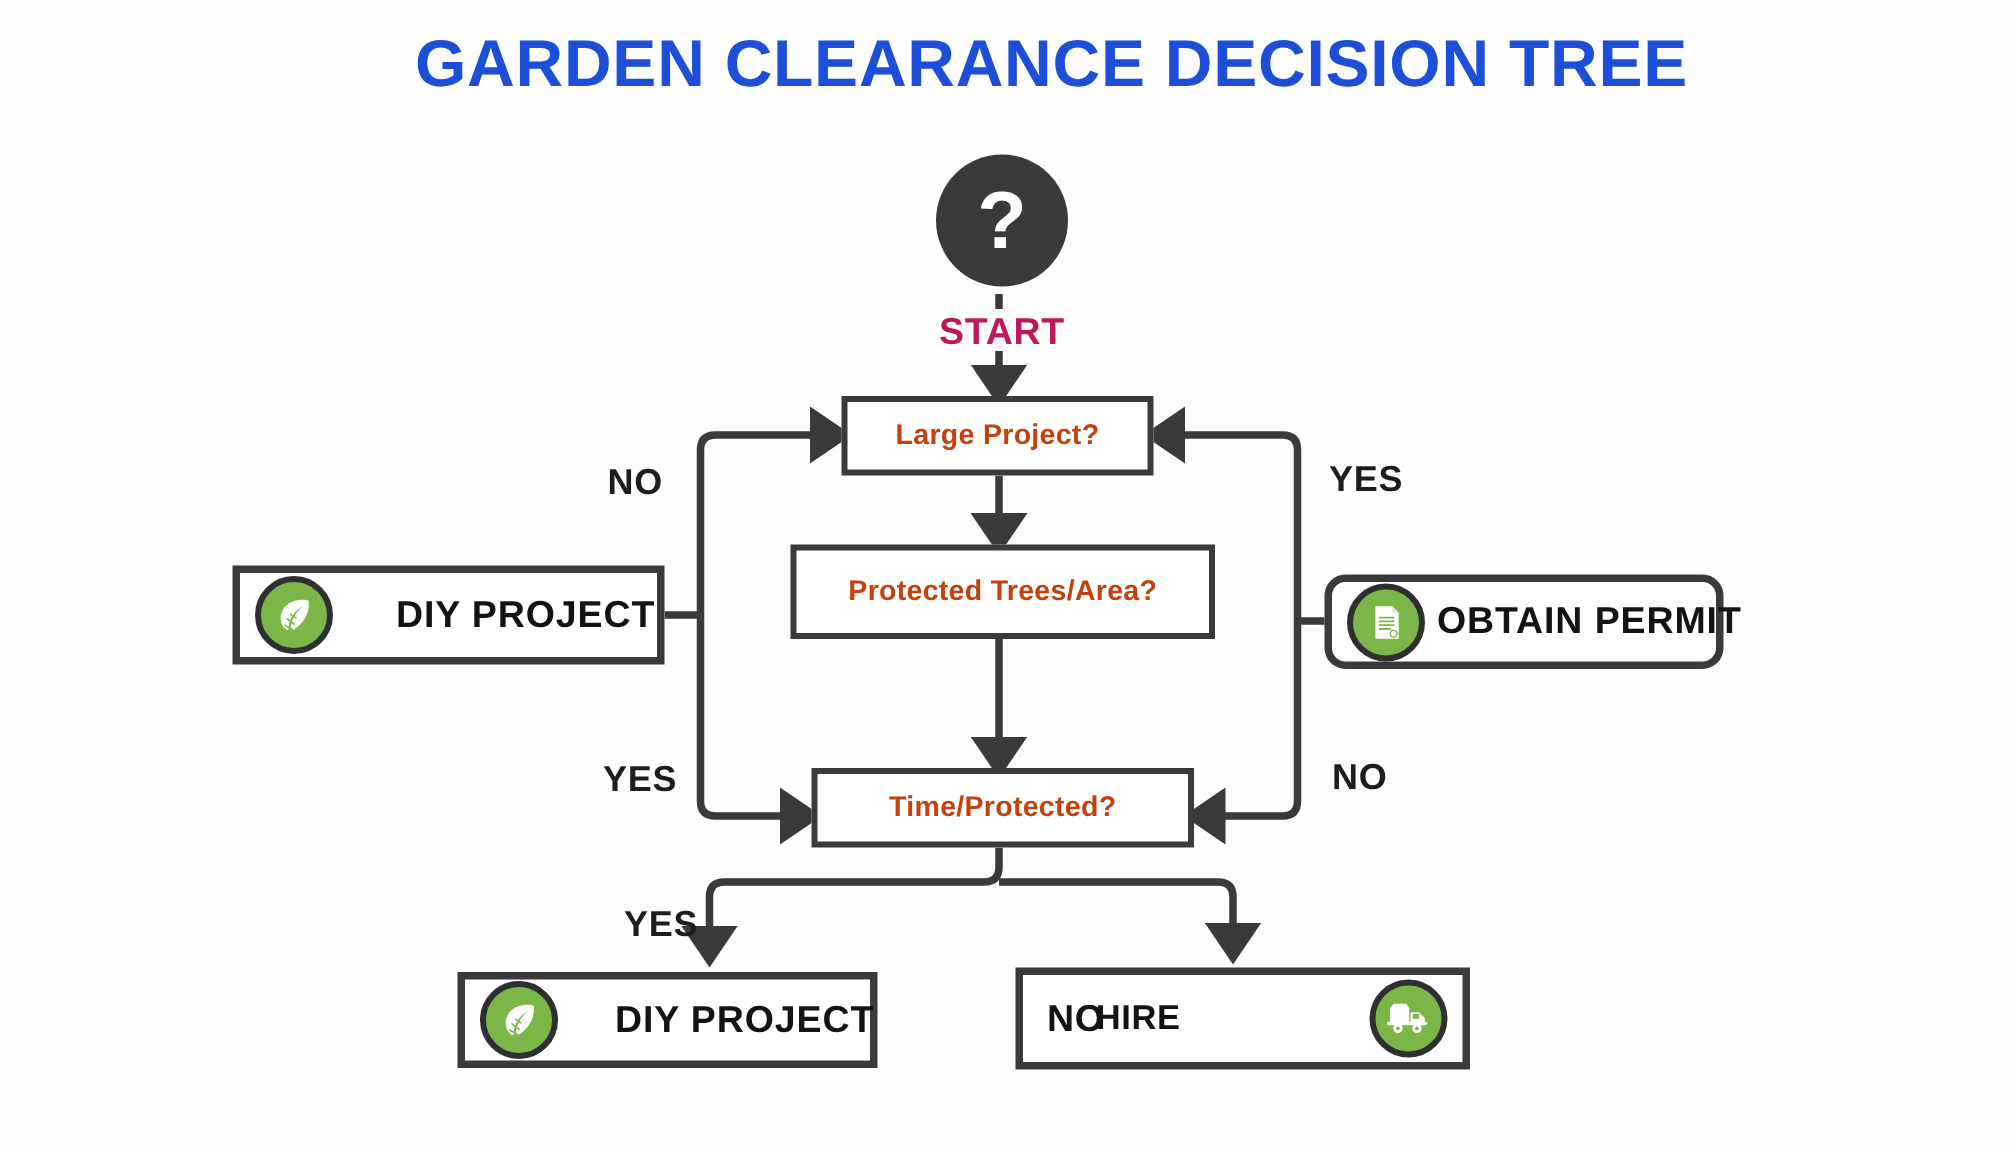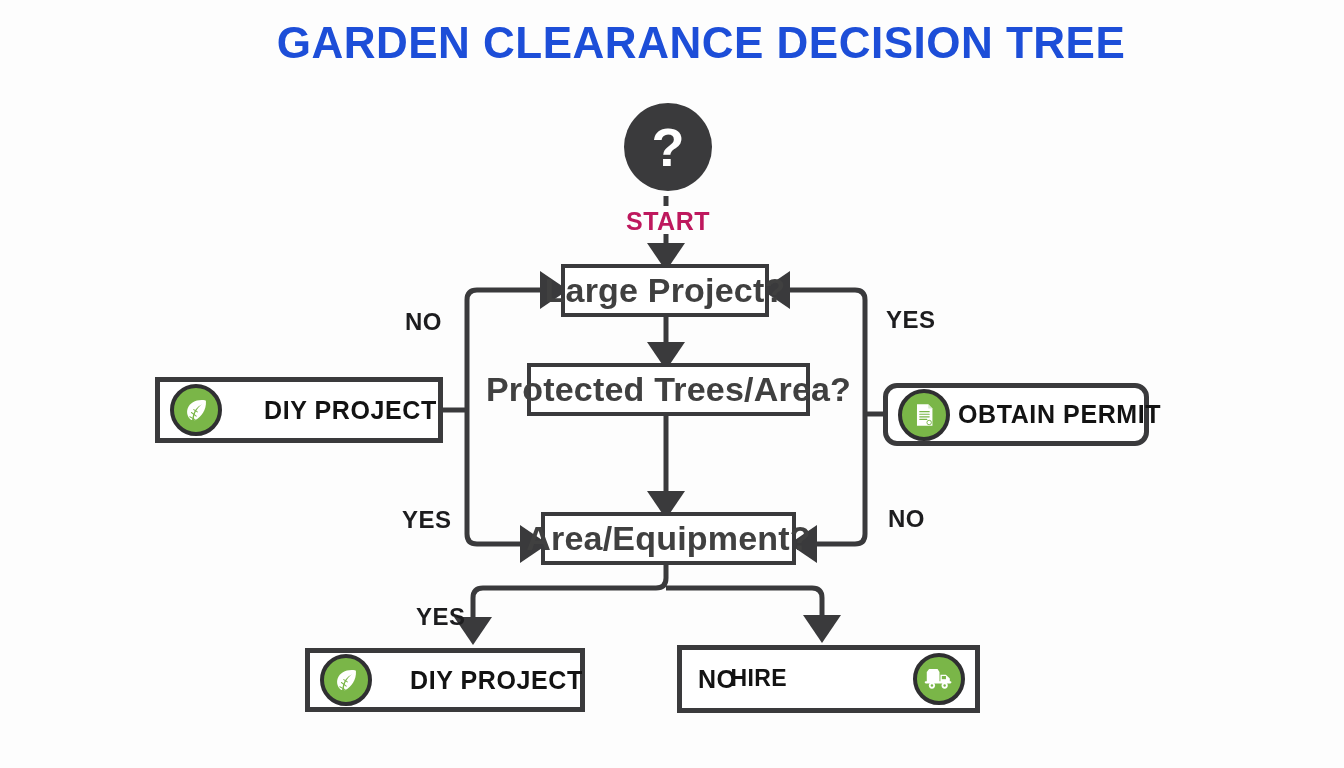--- a/index.html
+++ b/index.html
@@ -50,23 +50,23 @@
     background: #ffffff;
     border: 4px solid #3a3a3c;
     display: flex;
     align-items: center;
     justify-content: center;
   }
   .decision {
     border-width: 4px;
   }
   .decision .node-label {
-    font-size: 34px;
-    font-weight: bold;
-    color: #404040;
+    font-size: 19px;
+    font-weight: bold;
+    color: #c2410c;
     white-space: nowrap;
     letter-spacing: 0.2px;
   }
 
   .outcome {
     border-width: 5px;
     padding: 0 10px;
   }
   .outcome .node-label {
     font-size: 25px;
@@ -125,21 +125,21 @@
     position: absolute;
     font-size: 24px;
     font-weight: bold;
     color: #1d1d1f;
     letter-spacing: 0.5px;
     white-space: nowrap;
   }
 
   
   #node-large-project   { left: 561px; top: 264px; width: 208px; height: 53px; }
-  #node-protected-trees { left: 527px; top: 363px; width: 283px; height: 53px; }
+  #node-protected-trees { left: 527px; top: 363px; width: 283px; height: 63px; }
   #node-time-equipment  { left: 541px; top: 512px; width: 255px; height: 53px; }
 
   #node-diy-left        { left: 155px; top: 377px; width: 288px; height: 66px; justify-content: flex-start; }
   #node-diy-left .node-label { margin-left: 42px; }
 
   #node-obtain-permit   { left: 883px; top: 383px; width: 266px; height: 63px; justify-content: flex-start; border-radius: 14px; }
   #node-obtain-permit .node-label { margin-left: 8px; }
 
   #node-diy-bottom      { left: 305px; top: 648px; width: 280px; height: 64px; justify-content: flex-start; }
   #node-diy-bottom .node-label { margin-left: 38px; }
@@ -218,21 +218,21 @@
 
   <div class="node decision" id="node-large-project">
     <span class="node-label">Large Project?</span>
   </div>
 
   <div class="node decision" id="node-protected-trees">
     <span class="node-label">Protected Trees/Area?</span>
   </div>
 
   <div class="node decision" id="node-time-equipment">
-    <span class="node-label">Area/Equipment?</span>
+    <span class="node-label">Time/Protected?</span>
   </div>
 
   <div class="node outcome" id="node-diy-left">
     <span class="badge">
       <svg width="30" height="30" viewBox="0 0 32 32" aria-hidden="true">
         <path d="M25.5 5.5C17 4.2 9.6 7.6 7.2 14.2c-1.9 5.2 0.3 10.1 3.4 12.2 0.7 0.5 1.6 0.1 1.6-0.7 0-3.6 1.3-7.4 3.6-10.4 1.9-2.5 4.3-4.4 6.6-5.5-2.6 2-5 4.7-6.6 7.8-1.4 2.7-2.1 5.6-2.1 8.2 0 0.9 1 1.4 1.7 0.9C21.6 23 27.2 16.1 26.6 6.6 26.5 6 26.1 5.6 25.5 5.5z" fill="#ffffff"></path>
         <path d="M16.2 22.6 L11.1 18.7 M17.4 18.0 L13.6 15.6 M15.0 26.3 L9.4 23.2" stroke="#7ab648" stroke-width="1.1" fill="none" stroke-linecap="round"></path>
       </svg>
     </span>
     <span class="node-label">DIY PROJECT</span>

